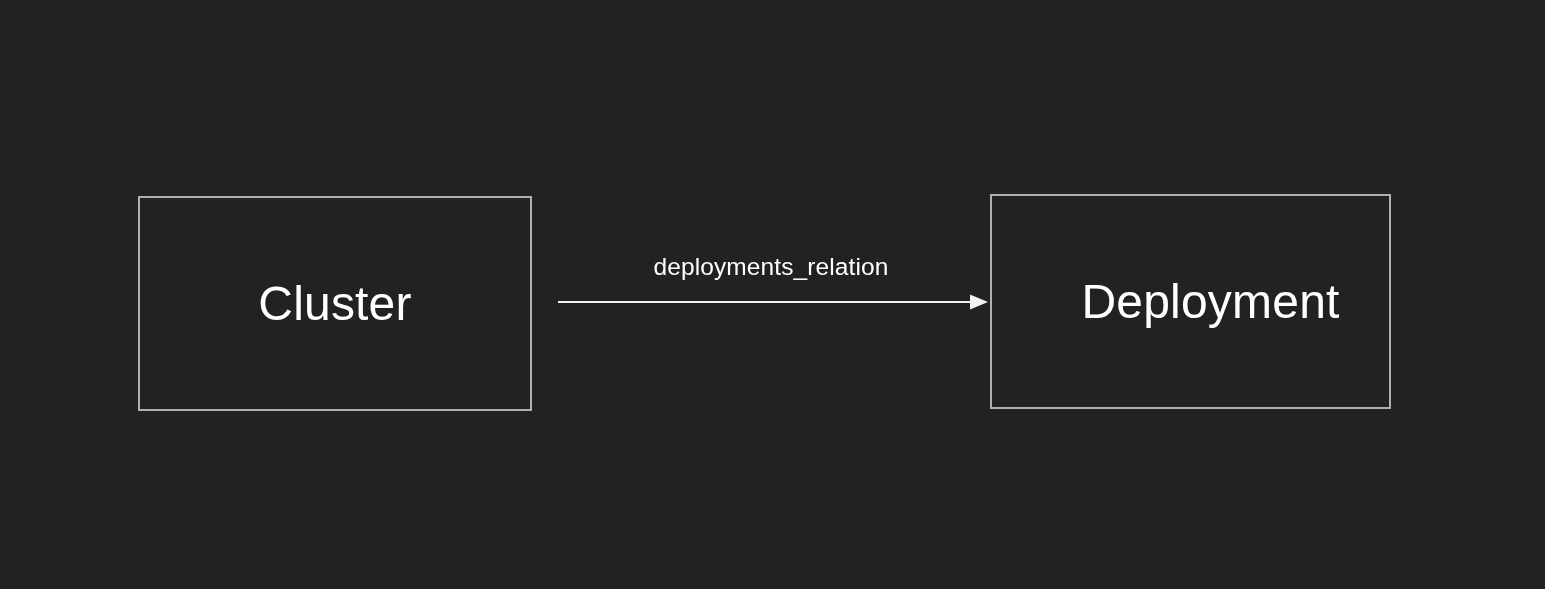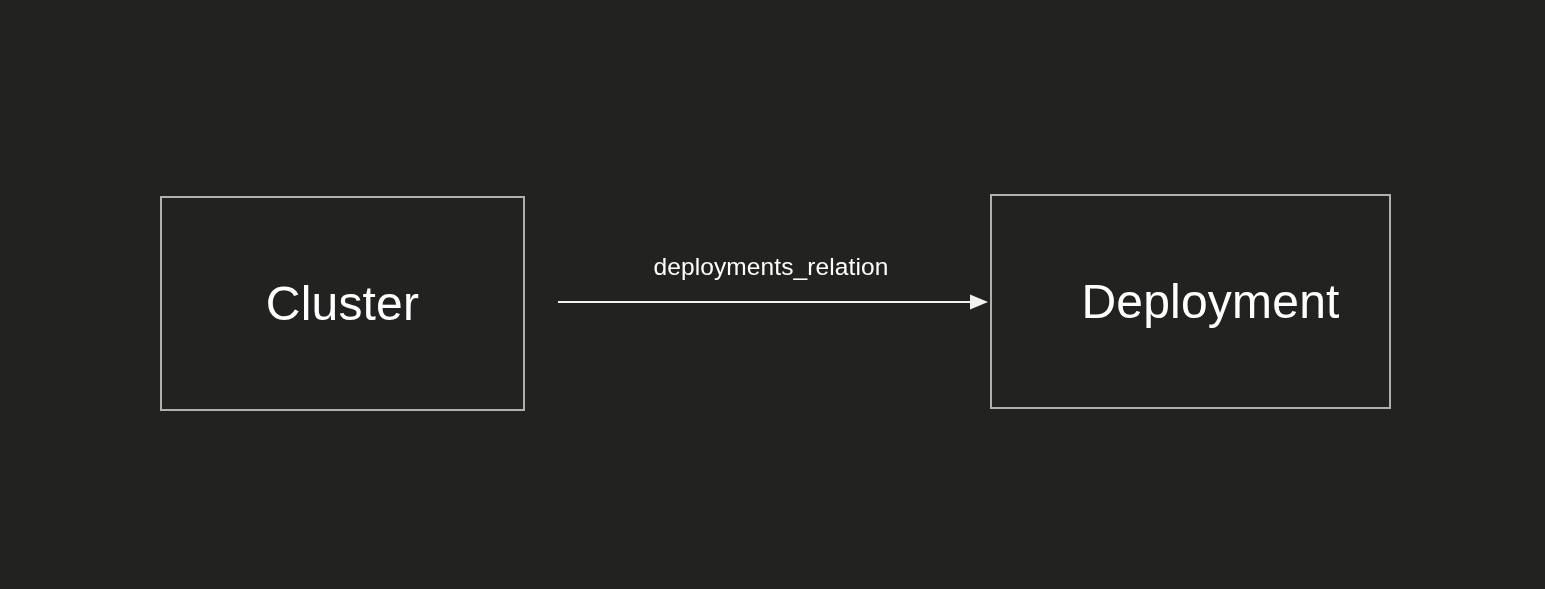--- a/index.html
+++ b/index.html
@@ -38,23 +38,23 @@
     font-family: "Liberation Sans", sans-serif;
     font-size: 48px;
     font-weight: 400;
     line-height: 1;
     letter-spacing: 0.2px;
     white-space: nowrap;
     text-align: center;
   }
 
   #node-cluster {
-    left: 160px;
+    left: 138px;
     top: 196px;
-    width: 365px;
+    width: 394px;
     height: 215px;
   }
   #node-deployment {
     left: 990px;
     top: 194px;
     width: 401px;
     height: 215px;
     padding-left: 40px;
   }
 

